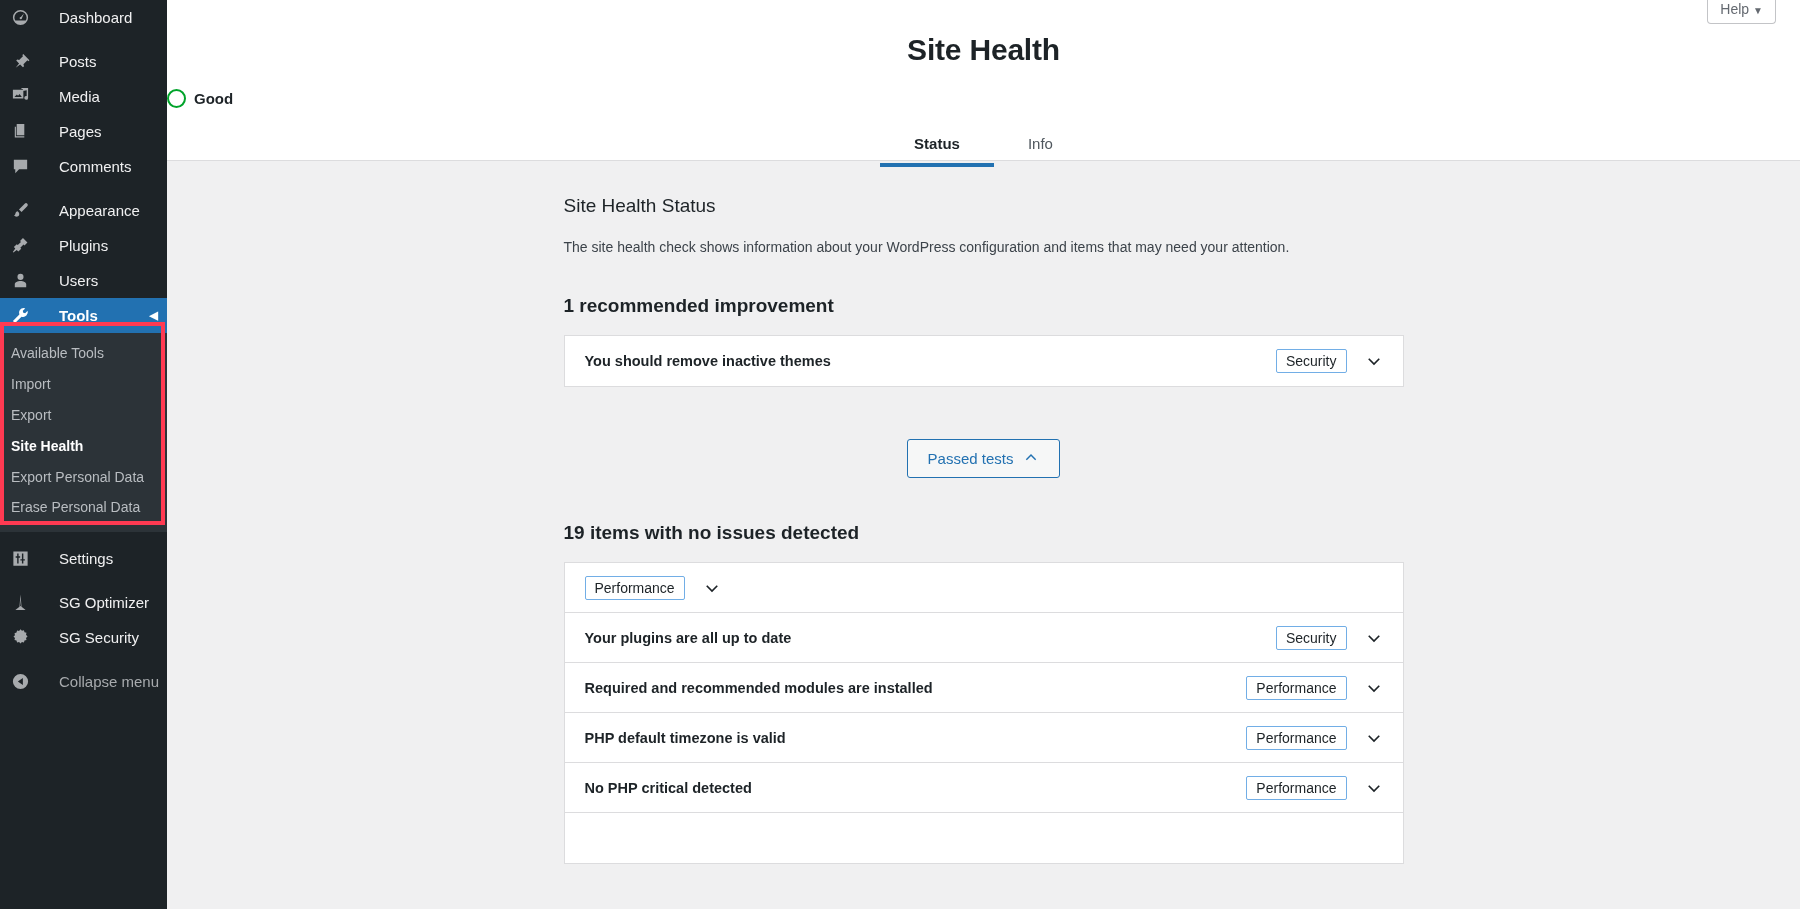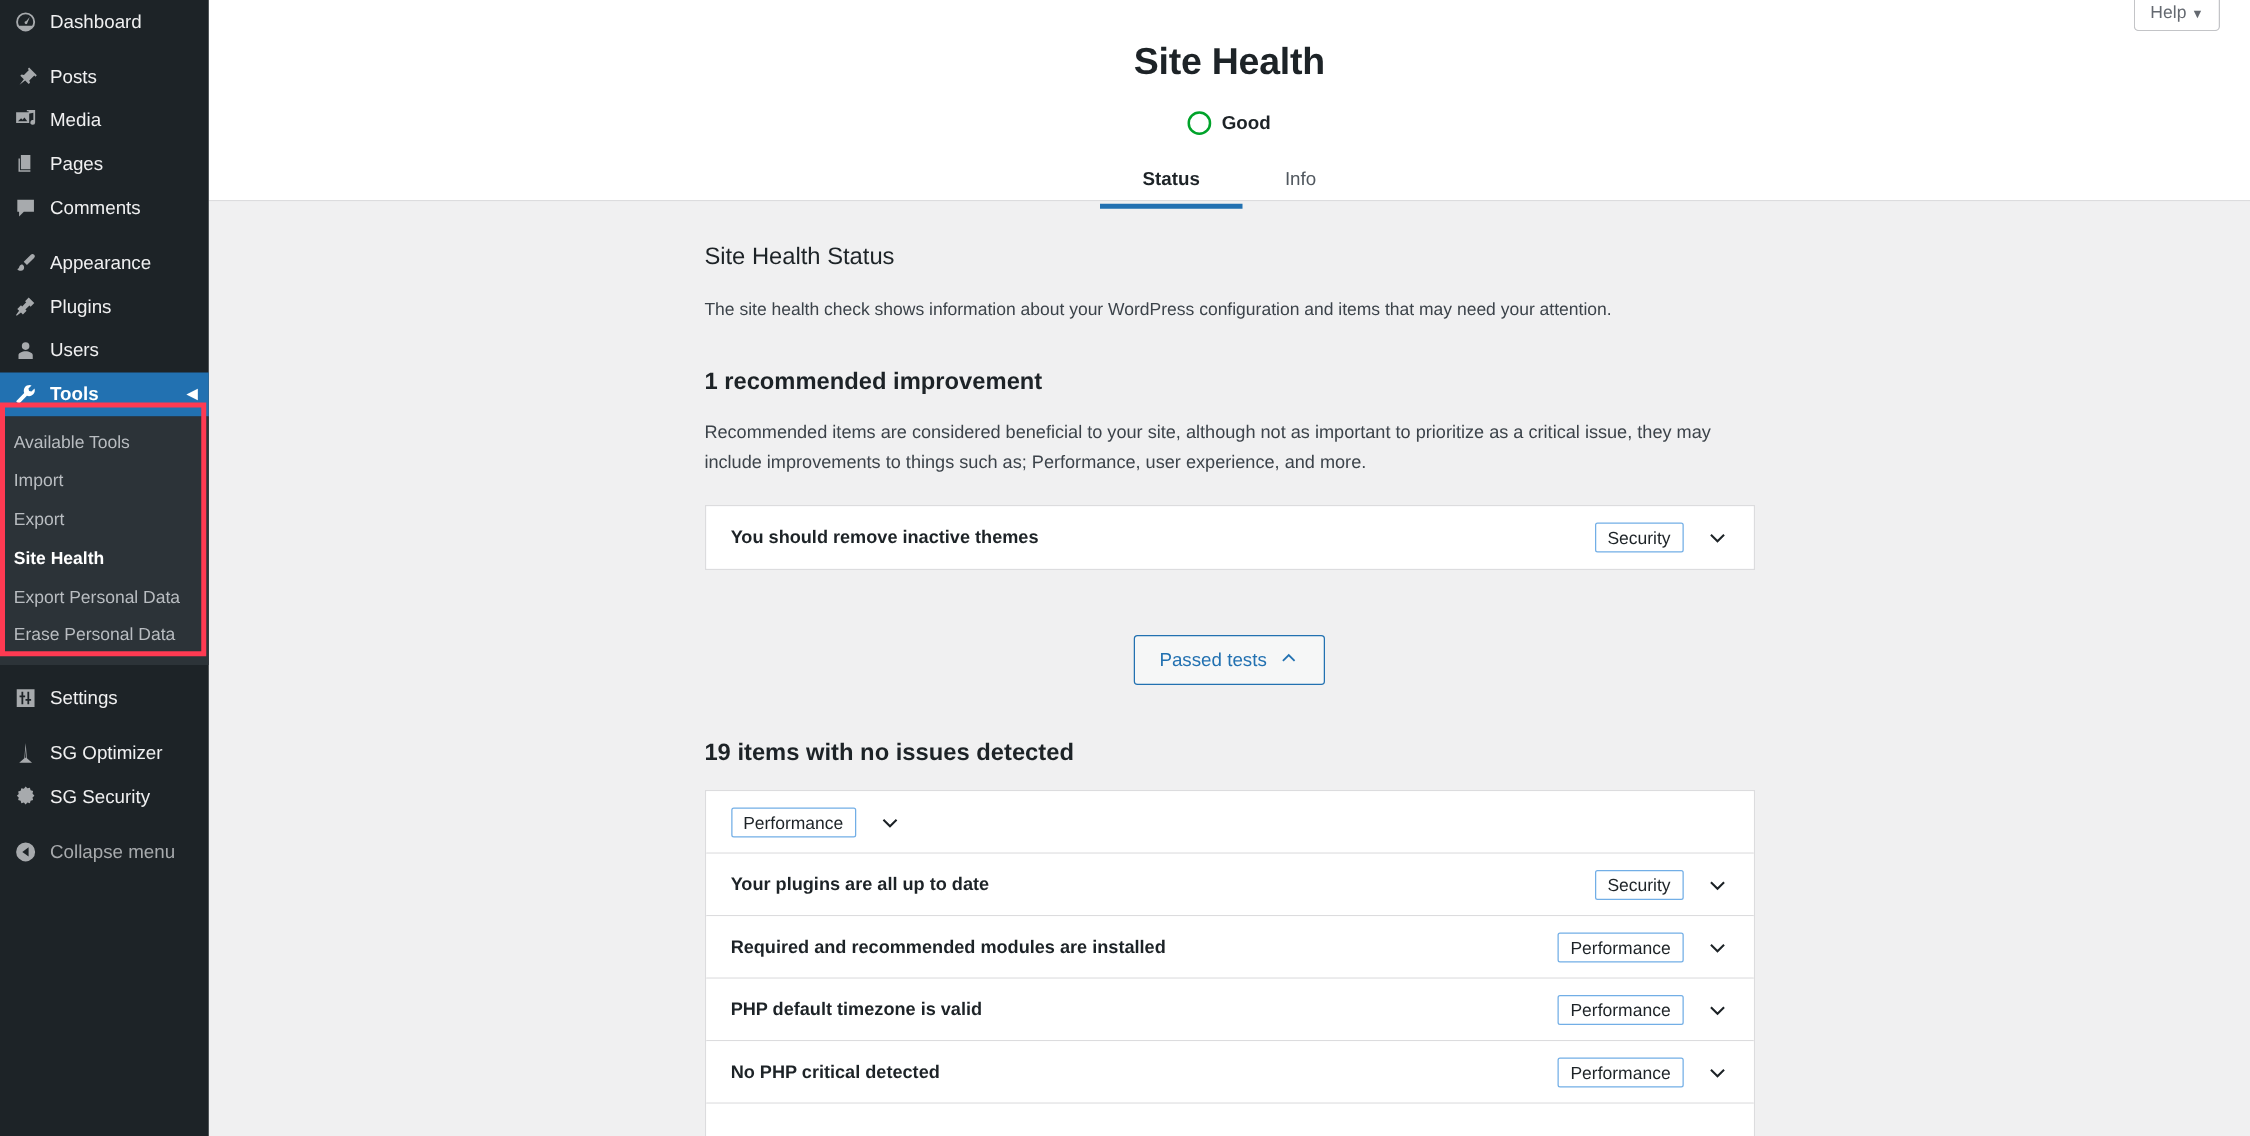--- a/index.html
+++ b/index.html
@@ -15,20 +15,21 @@
   .sidebar {
     width: 167px; min-width: 167px; height: 909px;
     background: #1d2327; color: #f0f0f1;
     position: relative; z-index: 5;
   }
   .menu-item {
     display: flex; align-items: center;
     height: 35px; padding-left: 9px;
     font-size: 15px; color: #f0f0f1; cursor: pointer;
     position: relative;
+    gap: 19px;
   }
   .menu-item.sep-top { margin-top: 9px; text-align: right; }
   .menu-item .mi-icon {
     width: 22px; height: 20px; margin-right: 9px;
     display: flex; align-items: center; justify-content: center;
     color: #a7aaad; flex: 0 0 22px;
   }
   .menu-item .mi-icon svg { width: 19px; height: 19px; fill: currentColor; }
   .menu-item .mi-label { white-space: nowrap; line-height: 1; }
   .menu-item.active {
@@ -81,21 +82,21 @@
     font-size: 14px; padding: 10px 12px 7px 12px;
     cursor: pointer; line-height: 1;
   }
   .help-btn .caret { font-size: 10px; margin-left: 4px; }
 
   .page-title {
     text-align: center; font-size: 30px; font-weight: bold;
     color: #1d2327; padding-top: 33px; letter-spacing: -0.2px;
   }
   .status-line {
-    display: flex; align-items: center; justify-content: center;
+    display: flex; align-items: center; 
     gap: 8px; margin-top: 22px;
   }
   .status-ring {
     width: 19px; height: 19px; border-radius: 50%;
     border: 2px solid #00a32a; background: transparent;
   }
   .status-label { font-size: 15px; font-weight: bold; color: #1d2327; }
 
   .tabs {
     display: flex; justify-content: center; gap: 0px;
@@ -320,21 +321,20 @@
       </div>
     </div>
 
     <div class="content">
       <div class="content-inner">
 
         <h2 class="sec-title">Site Health Status</h2>
         <p class="sec-desc">The site health check shows information about your WordPress configuration and items that may need your attention.</p>
 
         <h2 class="sub-title">1 recommended improvement</h2>
-        <p class="sub-desc">Recommended items are considered beneficial to your site, although not as important to prioritize as a critical issue, they may include improvements to things such as; Performance, user experience, and more.</p>
 
         <div class="card-list">
           <div class="issue-row">
             <div class="issue-title">You should remove inactive themes</div>
             <div class="badge">Security</div>
             <div class="chev">
               <svg viewBox="0 0 24 24">
                   <polyline points="5,9 12,16 19,9"></polyline>
                 </svg>
             </div>

